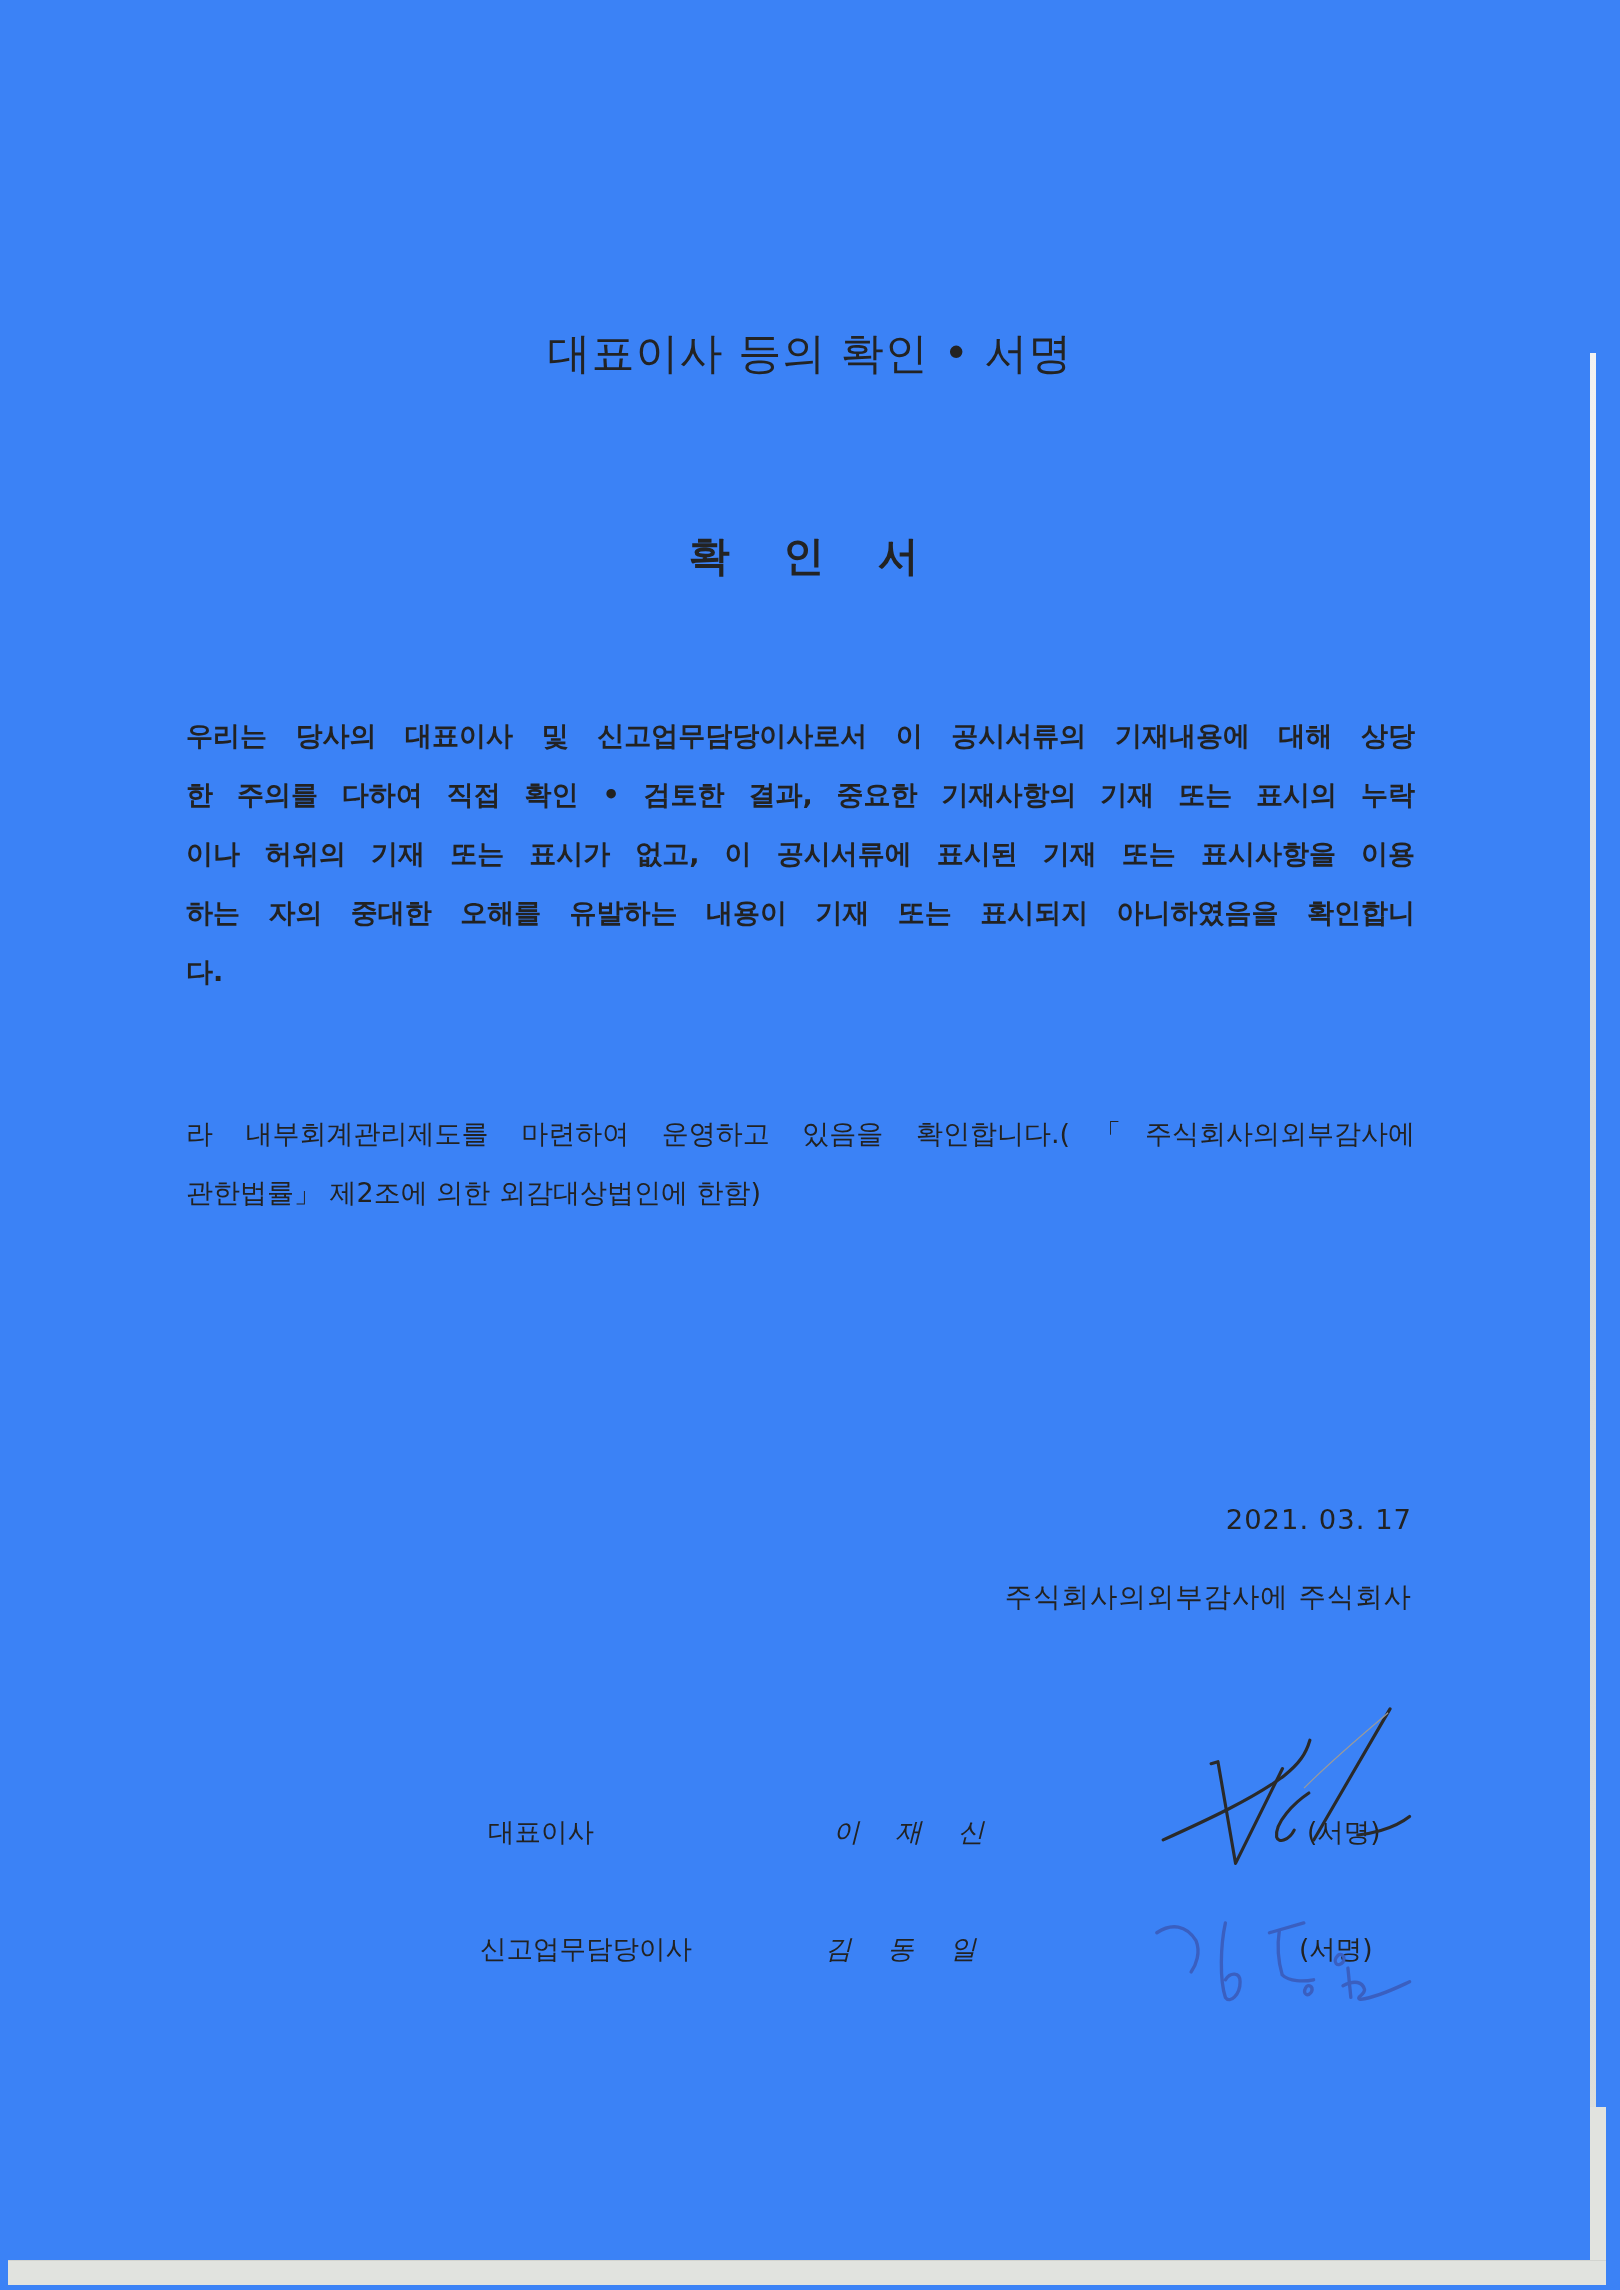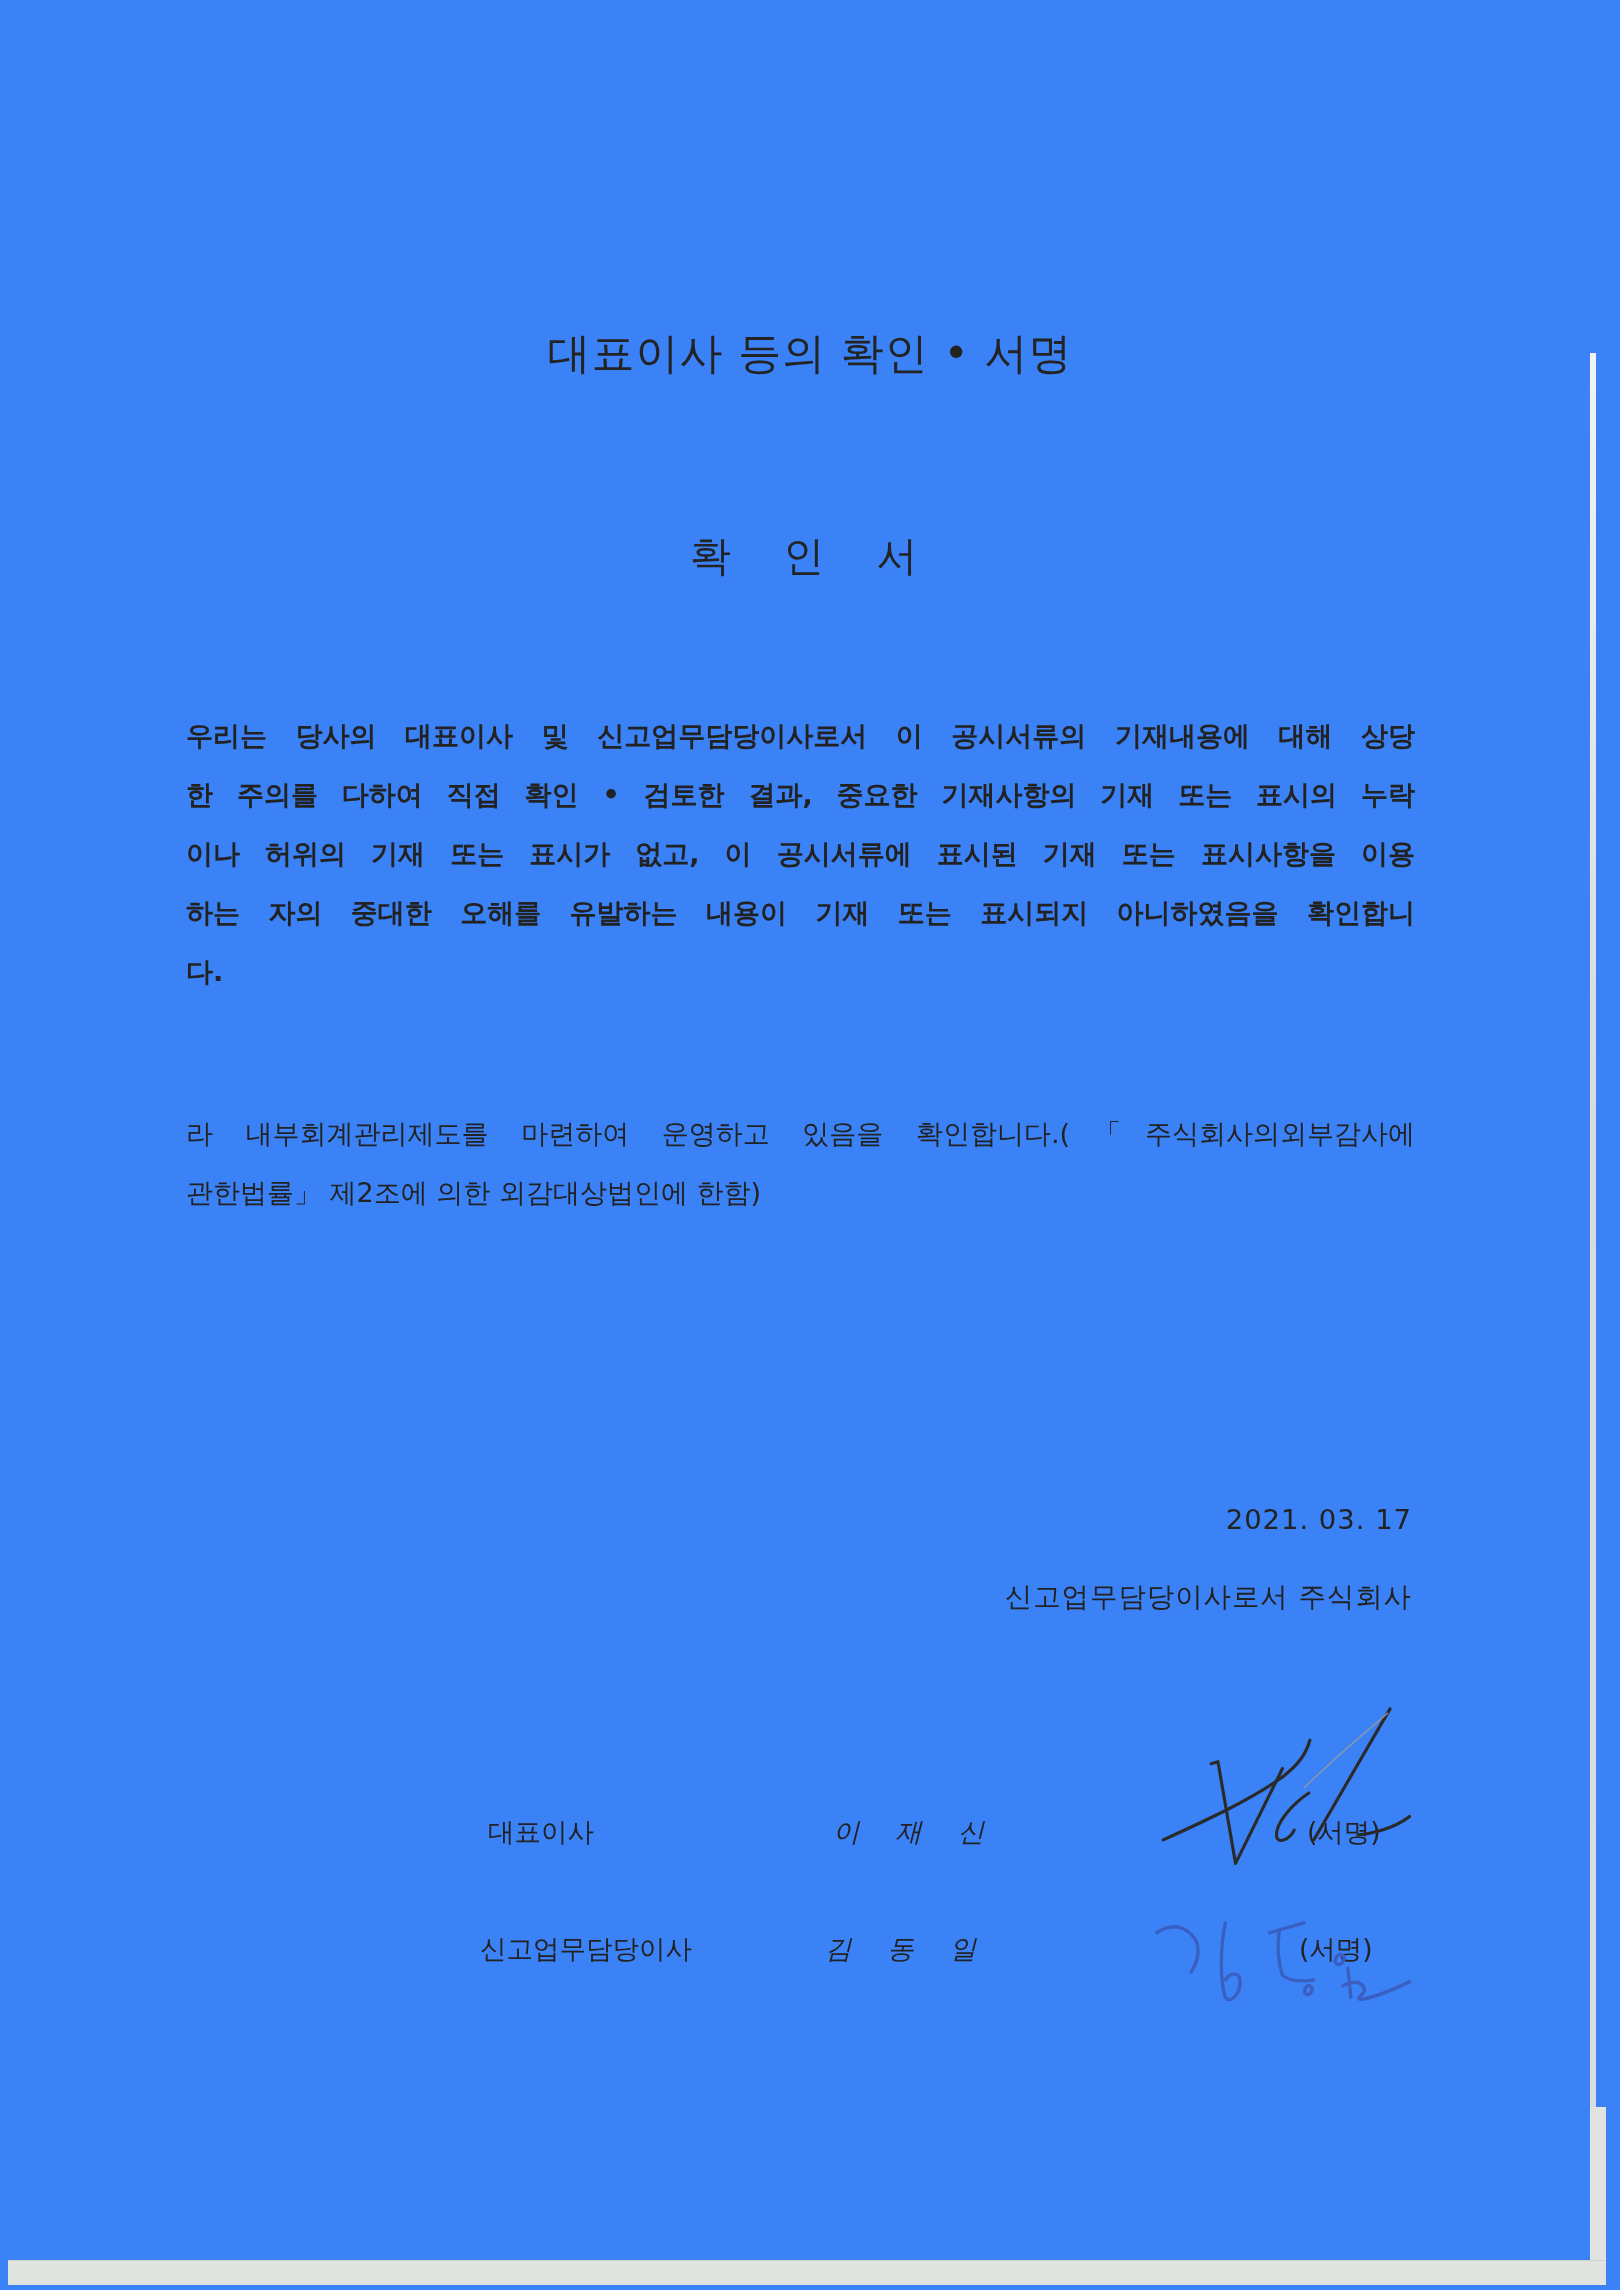--- a/index.html
+++ b/index.html
@@ -7,21 +7,21 @@
          font-family: "DejaVu Sans", "Liberation Sans", sans-serif; color: #1e1e1e; }
   .page { position: absolute; left: 0; top: 0; width: 1620px; height: 2291px; background: #3b82f6; }
   .scan-right { position: absolute; left: 1590px; top: 353px; width: 5.9px; height: 1906px;
                 background: linear-gradient(to bottom, #f2f2f2 0%, #d9dbd8 40%, #dcdedb 100%); }
   .scan-right-wide { position: absolute; left: 1590px; top: 2107px; width: 15.7px; height: 176px; background: #e1e3df; }
   .scan-bottom { position: absolute; left: 7.8px; top: 2260px; width: 1598px; height: 23.5px; background: #e1e3df;
                  border-top: 1px solid #d2d4d0; }
   .title { position: absolute; left: 0; width: 1620px; top: 325px; text-align: center;
            font-size: 43px; letter-spacing: 1px; color: #232323; }
   .subtitle { position: absolute; left: 0; width: 1620px; top: 529px; text-align: center;
-              font-size: 41px; font-weight: normal; letter-spacing: 19.6px; color: #232323; padding-left: 7px; box-sizing: border-box; }
+              font-size: 41px; font-weight: bold; letter-spacing: 19.6px; color: #232323; padding-left: 7px; box-sizing: border-box; }
   .para { position: absolute; left: 186px; width: 1229px; font-size: 27px; line-height: 59px; color: #222; }
   .para .line { display: block; white-space: nowrap; text-align-last: justify; text-align: justify; height: 59px; }
   .para .line.last { text-align-last: left; }
   .para1 { top: 706px; font-weight: bold; }
   .para2 { top: 1104px; }
   .date { position: absolute; right: 208px; top: 1504px; font-size: 27.4px; color: #222; letter-spacing: 1px; }
   .company { position: absolute; right: 208px; top: 1579px; font-size: 27.4px; color: #222; letter-spacing: 1px; }
   .sig-row { position: absolute; left: 0; width: 1620px; height: 59px; }
   .sig-row .role { position: absolute; left: 480px; top: 0; font-size: 26.5px; color: #222; }
   .sig-row .name { position: absolute; left: 825px; top: 0; font-size: 26.5px; color: #222; letter-spacing: 13.7px; font-style: italic; }
@@ -49,21 +49,21 @@
     <span class="line">하는 자의 중대한 오해를 유발하는 내용이 기재 또는  표시되지 아니하였음을 확인합니</span>
     <span class="line last">다.</span>
   </div>
 
   <div class="para para2">
     <span class="line">라 내부회계관리제도를 마련하여 운영하고 있음을 확인합니다.(「주식회사의외부감사에</span>
     <span class="line last">관한법률」 제2조에 의한 외감대상법인에 한함)</span>
   </div>
 
   <div class="date">2021. 03. 17</div>
-  <div class="company">신고업무담당이사로서 주식회사</div>
+  <div class="company">주식회사의외부감사에 주식회사</div>
 
   <div class="sig-row row1">
     <span class="role">대표이사</span>
     <span class="name">이 재 신</span>
     <span class="mark">(서명)</span>
   </div>
 
   <div class="sig-row row2">
     <span class="role">신고업무담당이사</span>
     <span class="name">김 동 일</span>

